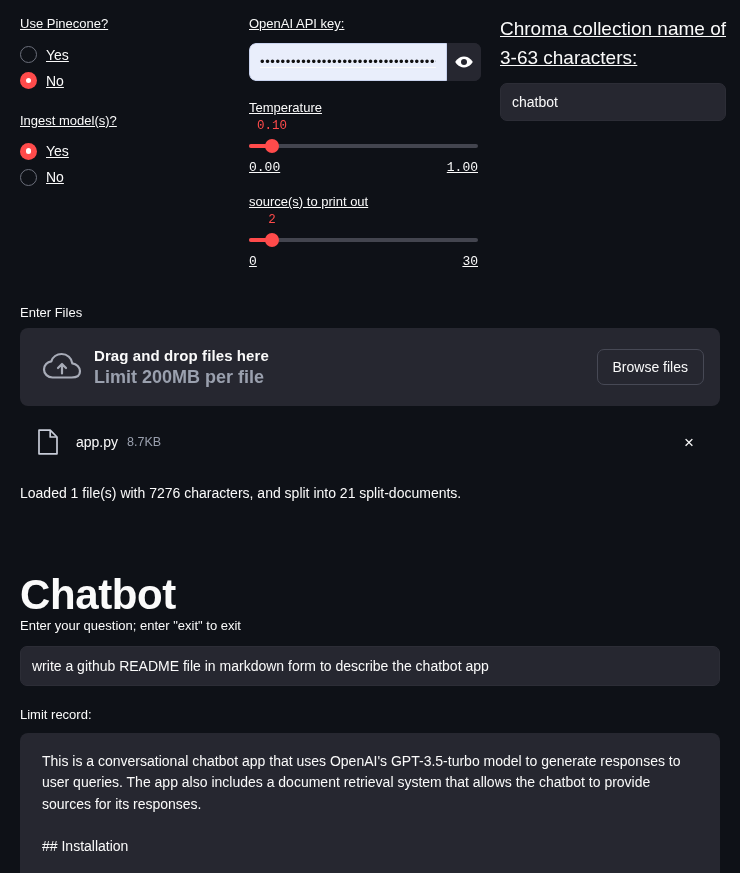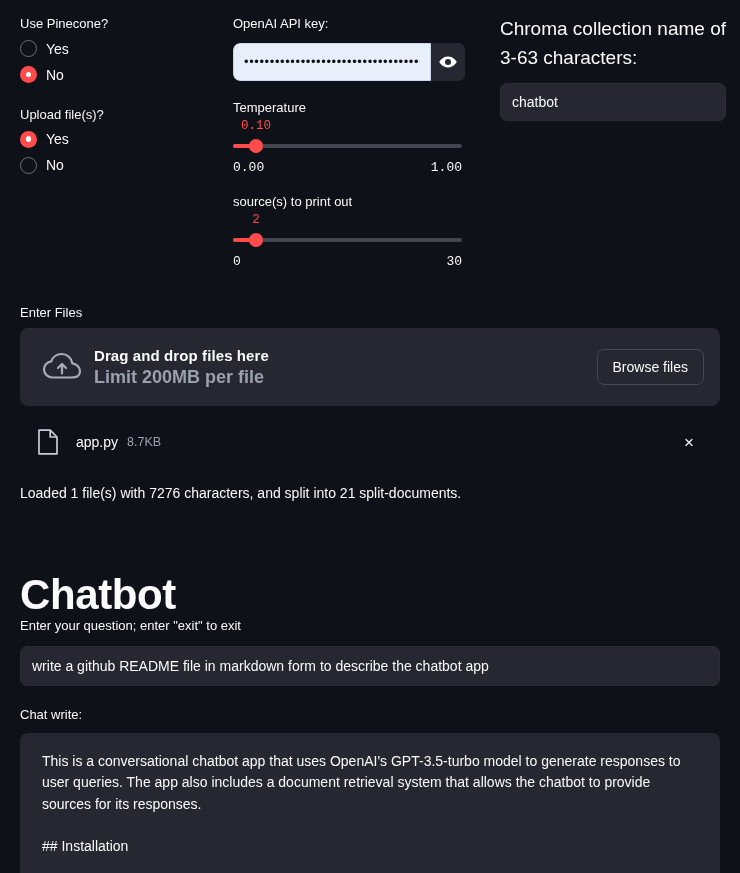--- a/index.html
+++ b/index.html
@@ -19,29 +19,30 @@
     color: #fafafa;
     line-height: 1.5;
   }
 
   
   .cols {
     position: absolute;
     top: 14px; left: 20px;
     width: 706px;
     display: flex;
-    gap: 35px;
+    gap: 19px;
+    text-decoration: underline;
   }
   .col { width: 226px; }
   .col-1 { width: 226px; }
   .col-2 { width: 232px; }
   .col-3 { width: 229px; }
 
   
-  .radio-group { margin-top: 2px; }
+  .radio-group { margin-top: 8px; }
   .radio-row {
     display: flex; align-items: center;
     gap: 9px; height: 26px;
     cursor: pointer;
   }
   .radio-mark {
     width: 17px; height: 17px; border-radius: 50%;
     flex: 0 0 17px;
     display: flex; align-items: center; justify-content: center;
   }
@@ -230,21 +231,21 @@
           <span class="radio-text">Yes</span>
         </div>
         <div class="radio-row">
           <span class="radio-mark on"></span>
           <span class="radio-text">No</span>
         </div>
       </div>
 
       <div class="group-gap"></div>
 
-      <div class="label">Upload file(s)?</div>
+      <div class="label">Ingest model(s)?</div>
       <div class="radio-group">
         <div class="radio-row">
           <span class="radio-mark on"></span>
           <span class="radio-text">Yes</span>
         </div>
         <div class="radio-row">
           <span class="radio-mark off"></span>
           <span class="radio-text">No</span>
         </div>
       </div>
@@ -332,19 +333,19 @@
     <button class="file-close">×</button>
   </div>
 
   <div class="status-msg">Loaded 1 file(s) with 7276 characters, and split into 21 split-documents.</div>
 
   <h1 class="chat-heading">Chatbot</h1>
 
   <div class="q-label">Enter your question; enter "exit" to exit</div>
   <input class="q-input" type="text" value="write a github README file in markdown form to describe the chatbot app" style="">
 
-  <div class="cr-label">Chat write:</div>
+  <div class="cr-label">Limit record:</div>
   <div class="chat-record" id="chat-record">
       <p>This is a conversational chatbot app that uses OpenAI's GPT-3.5-turbo model to generate responses to user queries. The app also includes a document retrieval system that allows the chatbot to provide sources for its responses.</p>
       <p>## Installation</p>
     </div>
 
 </div>
 
 </body></html>

